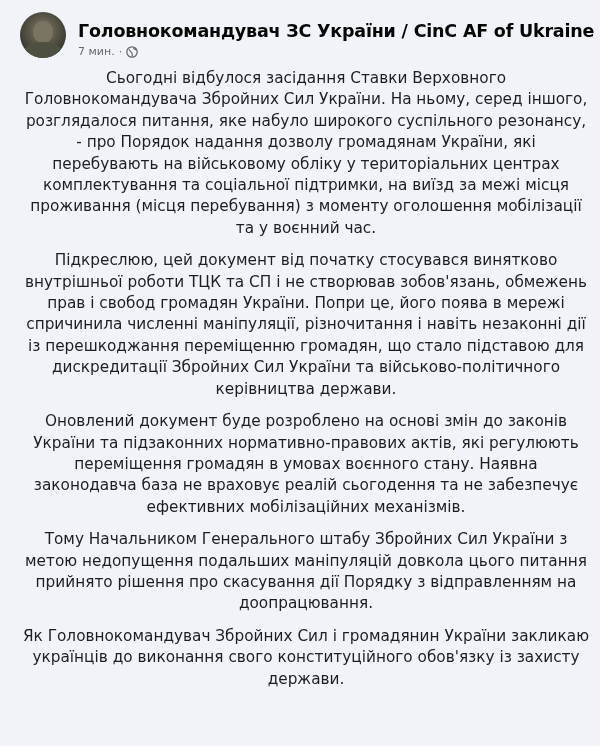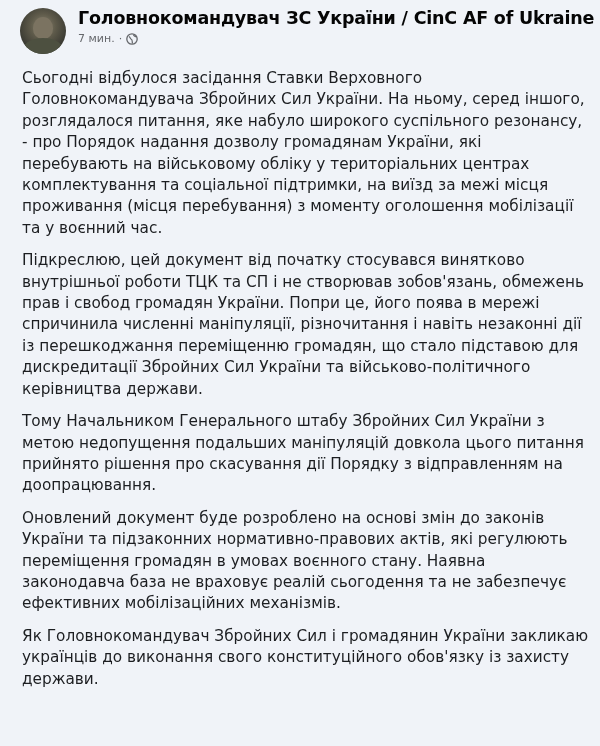--- a/index.html
+++ b/index.html
@@ -21,21 +21,21 @@
       background: #f0f3f8;
       box-sizing: border-box;
     }
     .header {
       position: absolute;
       top: 8px;
       left: 20px;
       right: 0;
       height: 50px;
       display: flex;
-      align-items: flex-start;
+      align-items: flex-end;
     }
     .avatar {
       width: 46px;
       height: 46px;
       border-radius: 50%;
       background: radial-gradient(circle at 50% 40%, #8a8470 0%, #5e5a4a 35%, #3a3a32 70%, #2a2c28 100%);
       flex: 0 0 auto;
       position: relative;
       overflow: hidden;
     }
@@ -93,20 +93,21 @@
       position: absolute;
       top: 68px;
       left: 22px;
       right: 10px;
       font-size: 15.3px;
       line-height: 21.4px;
       color: #1c1e21;
     }
     .para {
       margin: 0 0 11px 0;
+      text-align: center;
     }
   </style>
 </head>
 <body>
 
 <div class="post">
   <div class="header">
     <div class="avatar">
       <div class="face"></div>
       <div class="uniform"></div>
@@ -125,17 +126,17 @@
             <path d="M3 3.5 C4.5 4.5 4 6 5.5 6.5 C6.5 7 6 8.5 6.5 10.5 M7.5 1.5 C7.5 3 9 3.5 10.5 4" stroke="#65676b" stroke-width="1.2" fill="none"></path>
           </svg>
         </span>
       </div>
     </div>
   </div>
 
   <div class="body">
     <p class="para">Сьогодні відбулося засідання Ставки Верховного Головнокомандувача Збройних Сил України. На ньому, серед іншого, розглядалося питання, яке набуло широкого суспільного резонансу, - про Порядок надання дозволу громадянам України, які перебувають на військовому обліку у територіальних центрах комплектування та соціальної підтримки, на виїзд за межі місця проживання (місця перебування) з моменту оголошення мобілізації та у воєнний час.</p>
     <p class="para">Підкреслюю, цей документ від початку стосувався винятково внутрішньої роботи ТЦК та СП і не створював зобов'язань, обмежень прав і свобод громадян України. Попри це, його поява в мережі спричинила численні маніпуляції, різночитання і навіть незаконні дії із перешкоджання переміщенню громадян, що стало підставою для дискредитації Збройних Сил України та військово-політичного керівництва держави.</p>
+    <p class="para">Оновлений документ буде розроблено на основі змін до законів України та підзаконних нормативно-правових актів, які регулюють переміщення громадян в умовах воєнного стану. Наявна законодавча база не враховує реалій сьогодення та не забезпечує ефективних мобілізаційних механізмів.</p>
     <p class="para">Тому Начальником Генерального штабу Збройних Сил України з метою недопущення подальших маніпуляцій довкола цього питання прийнято рішення про скасування дії Порядку з відправленням на доопрацювання.</p>
-    <p class="para">Оновлений документ буде розроблено на основі змін до законів України та підзаконних нормативно-правових актів, які регулюють переміщення громадян в умовах воєнного стану. Наявна законодавча база не враховує реалій сьогодення та не забезпечує ефективних мобілізаційних механізмів.</p>
     <p class="para">Як Головнокомандувач Збройних Сил і громадянин України закликаю українців до виконання свого конституційного обов'язку із захисту держави.</p>
   </div>
 </div>
 
 </body></html>

